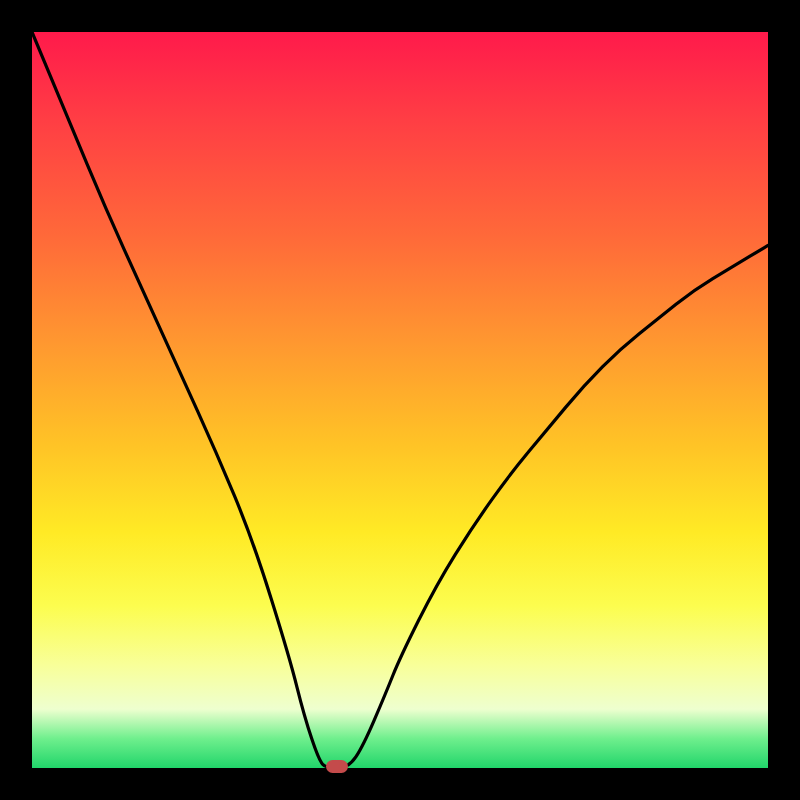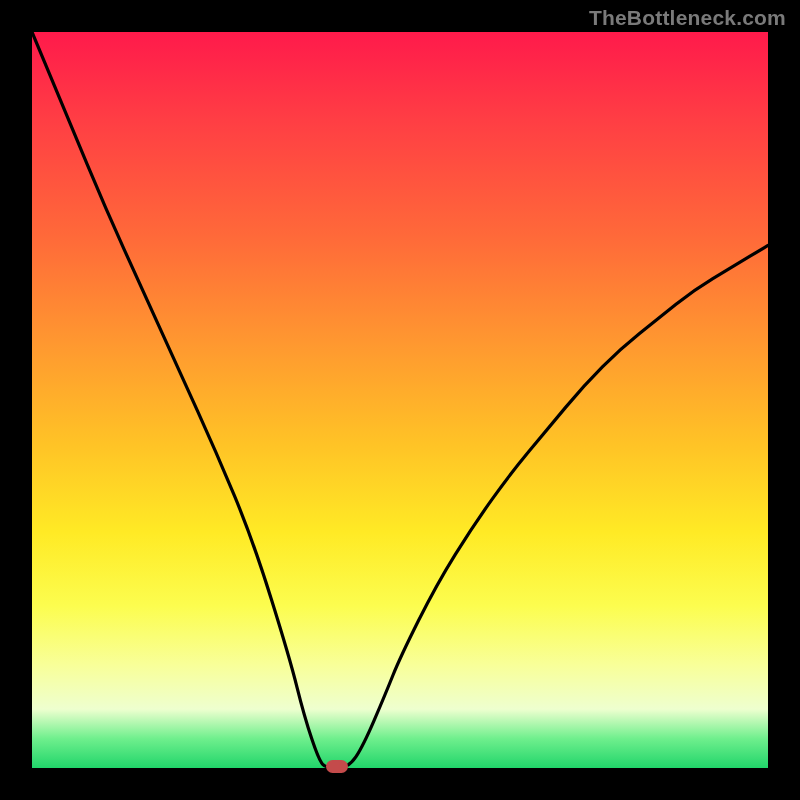--- a/index.html
+++ b/index.html
@@ -62,20 +62,19 @@
     width: 22px;
     height: 13px;
     border-radius: 7px;
     background: #c44b4b;
   }
 </style>
 </head>
 <body>
 
 <div class="frame">
-  <div class="watermark">TheBottleneck.com</div>
   <div class="plot">
     <svg class="curve" viewBox="0 0 736 736" preserveAspectRatio="none">
       <path id="curve-path" fill="none" stroke="#000" stroke-width="3.2" stroke-linejoin="round" stroke-linecap="round" d="M 0 0 Q 0 0 18.400000000000002 44.160000000000025 Q 36.800000000000004 88.32000000000005 55.2 132.48000000000002 Q 73.60000000000001 176.64 92 217.11999999999998 Q 110.39999999999999 257.59999999999997 128.8 298.0799999999999 Q 147.20000000000002 338.55999999999995 165.60000000000002 379.03999999999996 Q 184 419.52 202.39999999999998 463.68 Q 220.79999999999998 507.84000000000003 239.2 566.72 Q 257.59999999999997 625.6 264.96 655.04 Q 272.32 684.48 279.68 706.56 Q 287.04 728.64 290.72 732.3199999999999 Q 294.40000000000003 736 305.44000000000005 736 Q 316.48 736 323.84000000000003 724.96 Q 331.2 713.92 342.24 688.16 Q 353.28 662.4 360.64 644 Q 368 625.6 386.4 588.8 Q 404.8 552 423.2 522.56 Q 441.59999999999997 493.12 460 467.36 Q 478.40000000000003 441.59999999999997 496.79999999999995 419.52 Q 515.1999999999999 397.44 533.5999999999999 375.36 Q 552 353.28 570.4000000000001 334.88 Q 588.8000000000001 316.48 607.2 301.76 Q 625.6 287.04 644 272.32 Q 662.4 257.59999999999997 680.8 246.55999999999997 Q 699.1999999999999 235.51999999999998 717.5999999999999 224.48000000000002 T 736 213.44000000000005"></path>
     </svg>
     <div id="marker" class="marker" style="left: 294.44px; top: 728px; background: rgb(196, 75, 75);"></div>
   </div>
 </div>
 
 </body></html>

